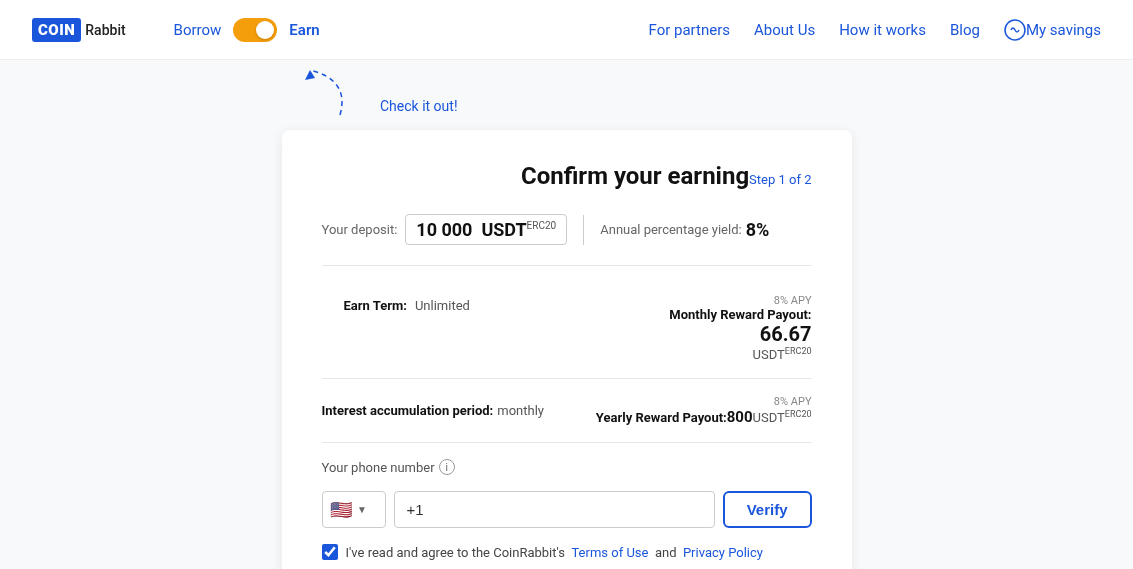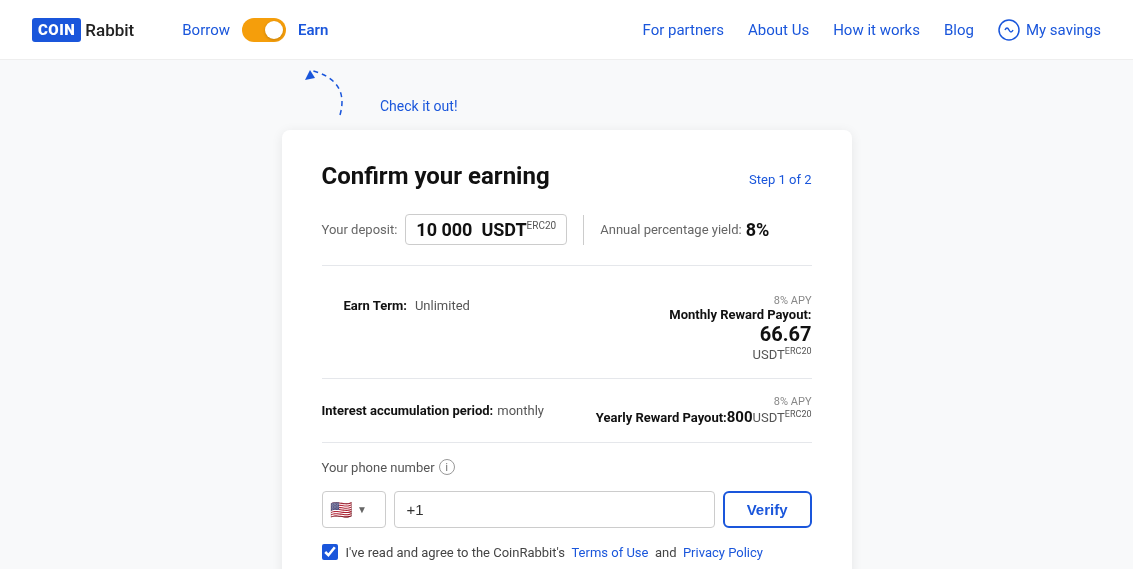--- a/index.html
+++ b/index.html
@@ -30,21 +30,21 @@
       background: #1a56db;
       color: #fff;
       font-weight: 900;
       font-size: 15px;
       padding: 3px 6px;
       border-radius: 3px;
       letter-spacing: 0.5px;
     }
     .logo-rabbit {
       color: #222;
-      font-size: 17px;
+      font-size: 14px;
       font-weight: 500;
     }
     .nav-left {
       display: flex;
       align-items: center;
       gap: 8px;
     }
     .nav-link {
       color: #1a56db;
       font-size: 15px;
@@ -90,21 +90,21 @@
       gap: 24px;
     }
     .nav-right a {
       color: #1a56db;
       font-size: 15px;
       text-decoration: none;
     }
     .nav-savings {
       display: flex;
       align-items: center;
-      gap: 6px;
+      gap: 0;
       color: #1a56db;
       font-size: 15px;
       text-decoration: none;
     }
     .savings-icon {
       width: 22px;
       height: 22px;
     }
 
     
@@ -135,21 +135,21 @@
     .card {
       background: #fff;
       border-radius: 8px;
       padding: 32px 40px;
       width: 570px;
       box-shadow: 0 2px 12px rgba(0,0,0,0.08);
     }
     .card-header {
       display: flex;
       align-items: baseline;
-      justify-content: space-between;
+      justify-content: flex-end;
       margin-bottom: 24px;
     }
     .card-title {
       font-size: 24px;
       font-weight: 700;
       color: #111;
     }
     .step-label {
       color: #1a56db;
       font-size: 13px;

